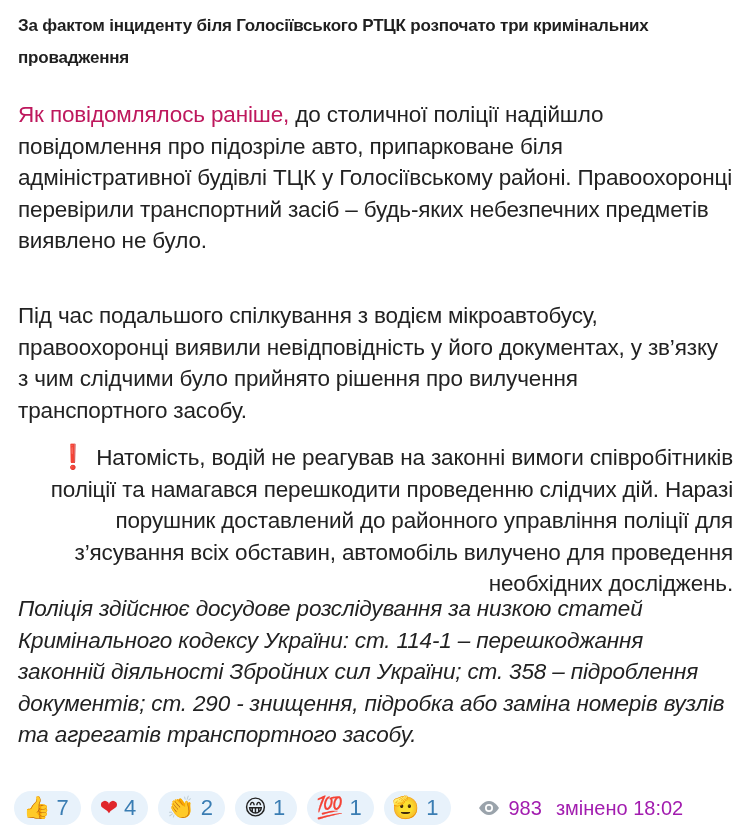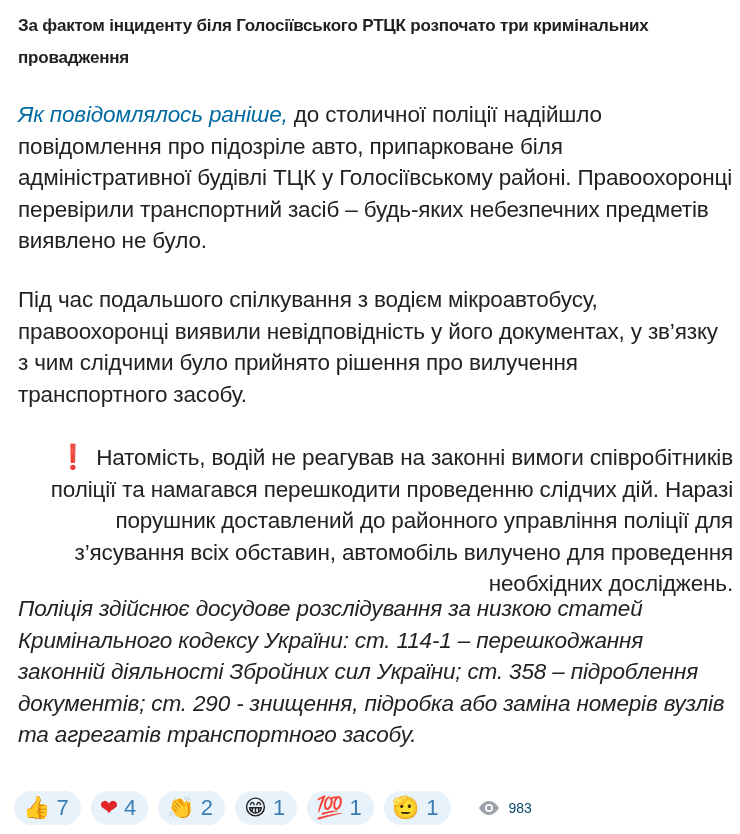--- a/index.html
+++ b/index.html
@@ -13,39 +13,39 @@
     position: absolute; left: 18px; top: 10px; width: 710px;
     font-size: 17px; font-weight: bold; line-height: 32px; color: #1f1f1f;
     letter-spacing: -0.2px;
   }
   .para {
     position: absolute; left: 18px; width: 715px;
     font-size: 22.5px; line-height: 31.5px; color: #222;
     letter-spacing: -0.15px;
   }
   .p1 { top: 99px; }
-  .p2 { top: 284px; }
+  .p2 { top: 300px; }
   .p3 { top: 441px; text-align: right; }
   .p4 { top: 593px; font-style: italic; }
-  .link { color: #0369a1; cursor: pointer; font-style: italic; }
+  .link { color: #be185d; cursor: pointer; }
   .excl { color: #e0262b; font-weight: bold; font-size: 24px; margin-right: 8px; margin-left: 4px; }
   .footer {
     position: absolute; left: 14px; top: 790px; width: 720px; height: 36px;
     display: flex; align-items: center;
   }
   .react {
     display: inline-flex; align-items: center; height: 34px; padding: 0 12px 0 9px;
     background: #e8f2fb; border-radius: 17px; margin-right: 10px; cursor: pointer;
   }
   .react .emo { font-size: 22px; line-height: 1; margin-right: 6px; font-family: "DejaVu Sans", sans-serif; }
   .react .cnt { font-size: 22px; color: #3a7db3; font-weight: normal; }
   .heart { color: #e0262b; }
   .meta {
     margin-left: 16px; display: inline-flex; align-items: center;
-    color: #0c4a6e; font-size: 14px;
+    color: #a21caf; font-size: 20px;
   }
   .meta .eye { width: 24px; height: 16px; margin-right: 8px; }
   .meta .views { margin-right: 14px; }
 </style>
 </head>
 <body>
 
 <div class="msg">
   <div class="title">За фактом інциденту біля Голосіївського РТЦК розпочато три кримінальних провадження</div>
 
@@ -87,15 +87,16 @@
       <span class="cnt">1</span>
     </div>
 
     <div class="meta">
       <svg class="eye" viewBox="0 0 24 16">
         <path d="M12 1C6 1 2 8 2 8s4 7 10 7 10-7 10-7-4-7-10-7z" fill="#9aa3ab"></path>
         <circle cx="12" cy="8" r="4" fill="#ffffff"></circle>
         <circle cx="12" cy="8" r="2.3" fill="#9aa3ab"></circle>
       </svg>
       <span class="views">983</span>
+      <span>змінено 18:02</span>
     </div>
   </div>
 </div>
 
 </body></html>

